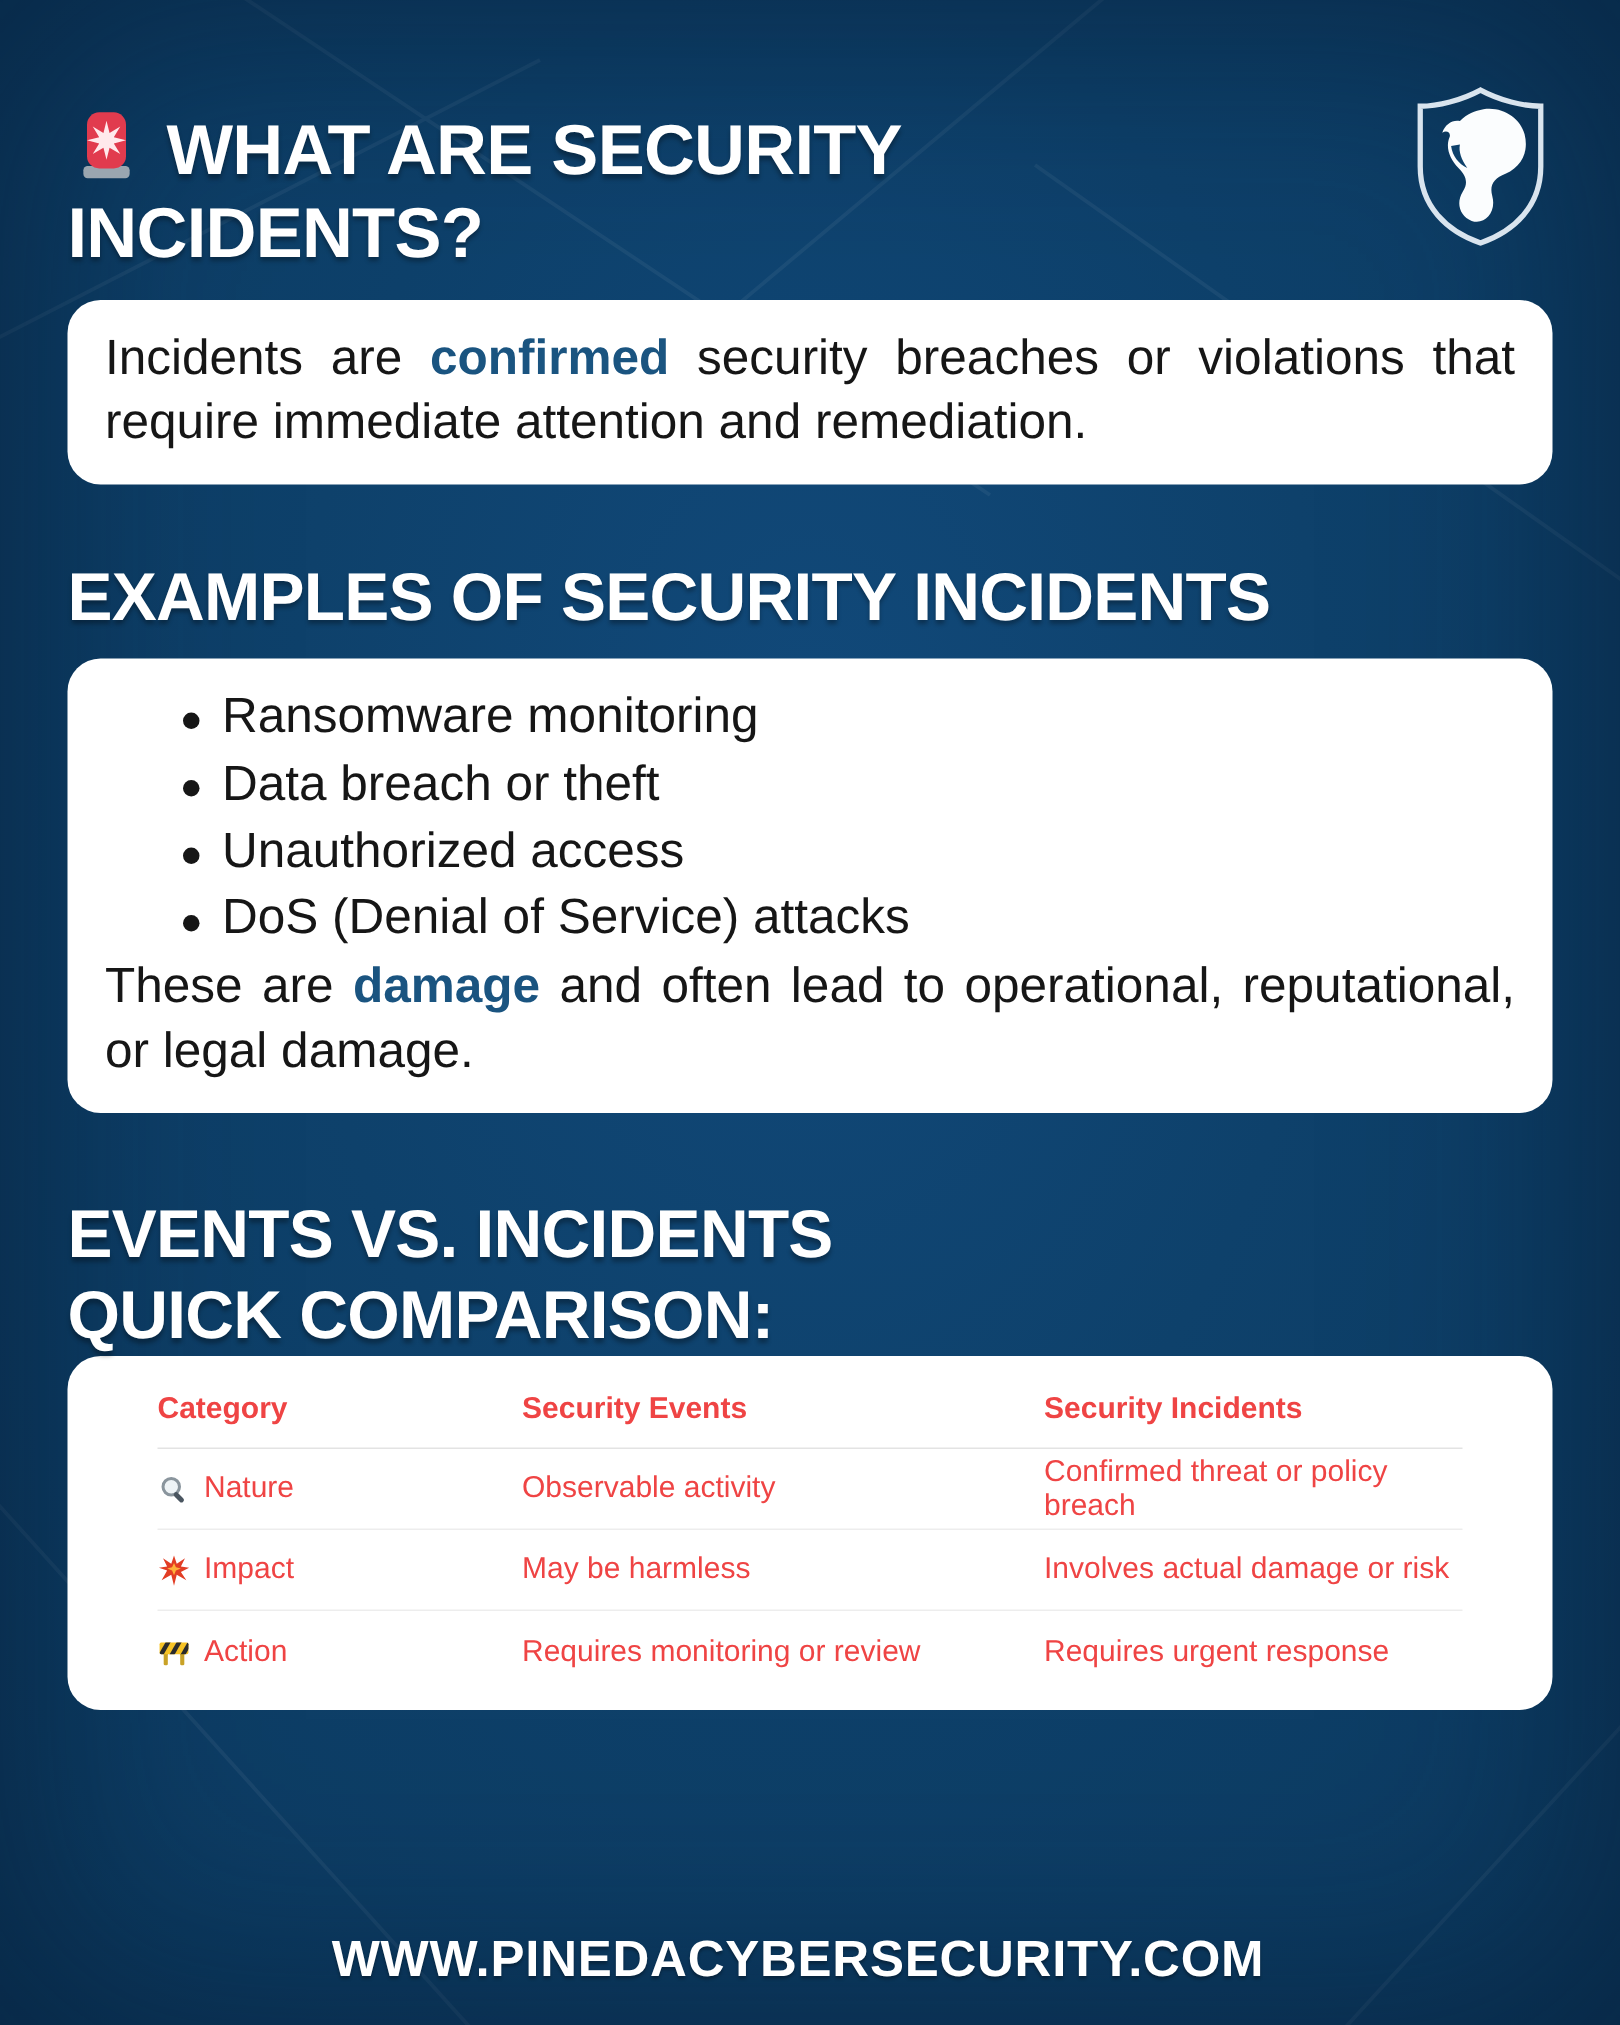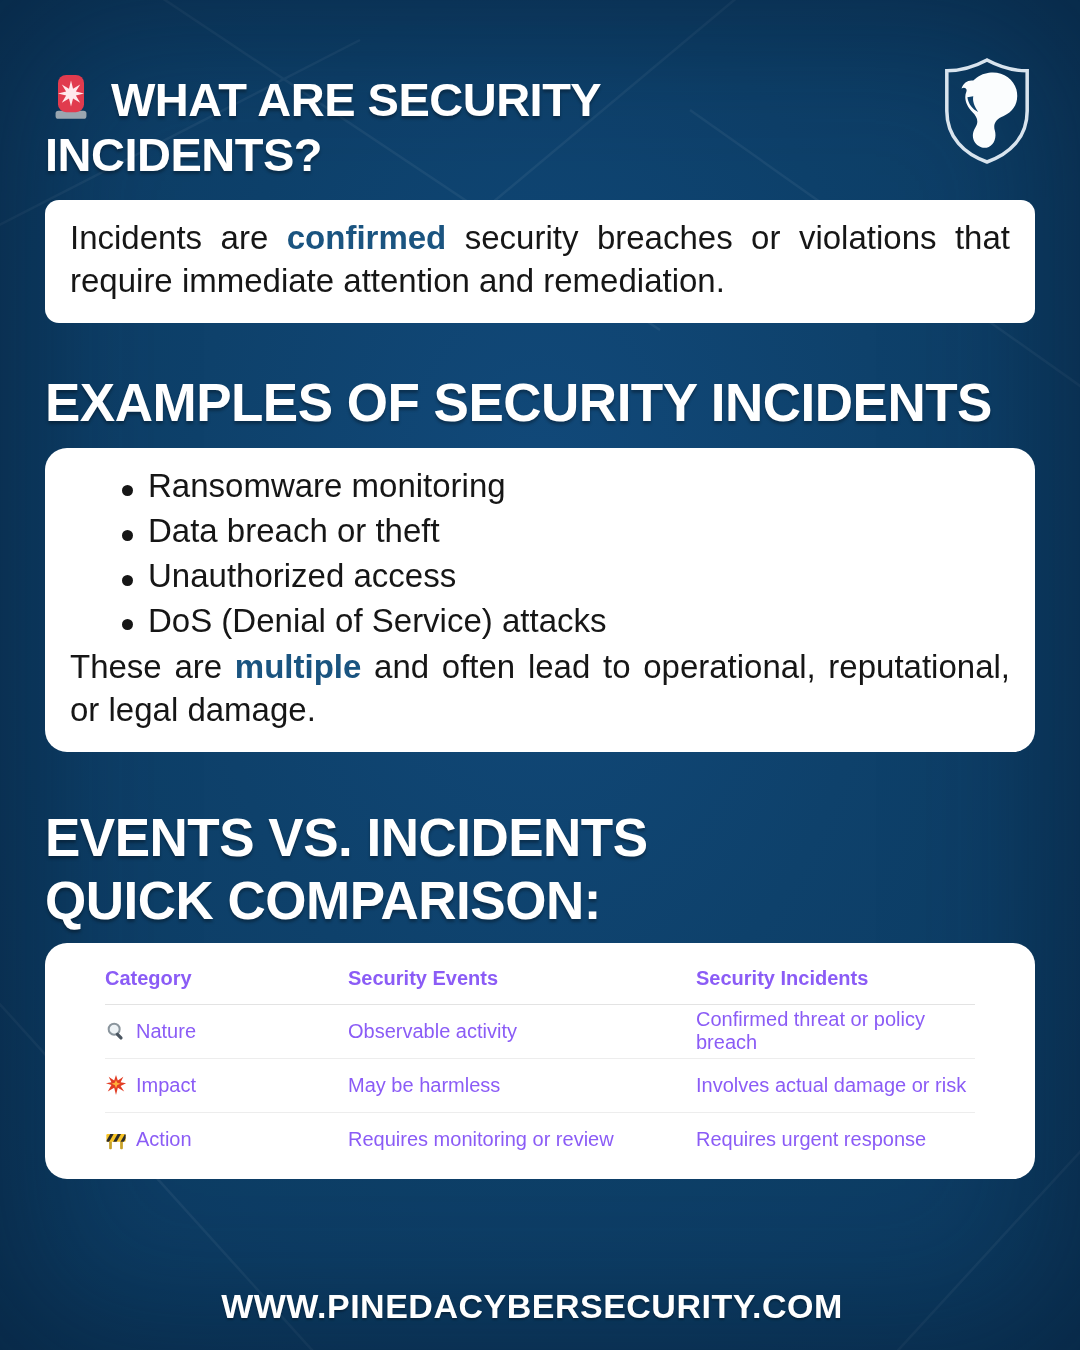--- a/index.html
+++ b/index.html
@@ -13,38 +13,38 @@
   .bg-lines { position:absolute; inset:0; pointer-events:none; }
   .vignette { position:absolute; inset:0; pointer-events:none;
     box-shadow: inset 0 0 150px 25px rgba(3,22,43,0.5); }
   .content { position:absolute; inset:0; padding:0 45px; }
 
   
   .h-white { color:#ffffff; font-weight:800; letter-spacing:-0.5px;
     text-shadow:0 3px 3px rgba(0,0,0,0.30); }
   .page-title { margin-top:70px; width:780px; font-size:47px; line-height:1.17; }
   .siren { display:inline-block; width:52px; height:52px; vertical-align:-6px; margin-right:14px; }
-  .section-title { font-size:53px; line-height:1.2; }
+  .section-title { font-size:45px; line-height:1.2; }
   .t-examples { margin-top:48px; }
   .t-comparison { margin-top:54px; width:700px; }
 
   
   .card { background:#ffffff; border-radius:22px; color:#161616; }
   .card-intro { margin-top:17px; padding:17px 25px 20px; font-size:33px;
-    line-height:1.30; text-align:justify;border-radius:14px; }
+    line-height:1.30; text-align:justify; }
   .accent { font-weight:700; }
   .card-examples { margin-top:14px; padding:16px 25px 20px; font-size:33px; line-height:1.30; }
   .card-examples ul { list-style:none; margin:0 0 2px 0; }
   .card-examples li { padding-left:78px; position:relative; line-height:1.36; }
   .card-examples li::before { content:""; position:absolute; left:52px; top:0.62em;
     width:11px; height:11px; border-radius:50%; background:#161616; }
   .note { text-align:justify; }
 
   
-  .card-table { margin-top:10px; padding:24px 60px 12px; color:#8b5cf6; }
+  .card-table { margin-top:0; padding:24px 60px 12px; color:#ef4444; }
   .thead { display:grid; grid-template-columns:243px 348px 1fr; align-items:center;
     padding-bottom:14px; border-bottom:1px solid #e3e3e3; }
   .th { font-size:20px; font-weight:700; }
   .trow { display:grid; grid-template-columns:243px 348px 1fr; align-items:center;
     height:54px; border-bottom:1px solid #ededed; font-size:20px; }
   .trow:last-child { border-bottom:none; }
   .cat { display:flex; align-items:center; gap:9px; }
   .ticon { width:22px; height:22px; flex:0 0 22px; display:inline-block; }
   .ticon svg { width:100%; height:100%; display:block; }
 
@@ -101,21 +101,21 @@
 
     <div class="card card-examples">
       <ul>
         <li>Ransomware monitoring</li>
         <li>Data breach or theft</li>
         <li>Unauthorized access</li>
         <li>DoS (Denial of Service) attacks</li>
       </ul>
       <p class="note">
         <span>These are</span>
-        <span class="accent" style="color:#1a5480">multiple</span>
+        <span class="accent" style="color:#1a5480">damage</span>
         <span>and often lead to operational, reputational, or legal damage.</span>
       </p>
     </div>
 
     <h2 class="h-white section-title t-comparison">
       <div>EVENTS VS. INCIDENTS</div>
       <div>QUICK COMPARISON:</div>
     </h2>
 
     <div class="card card-table">

